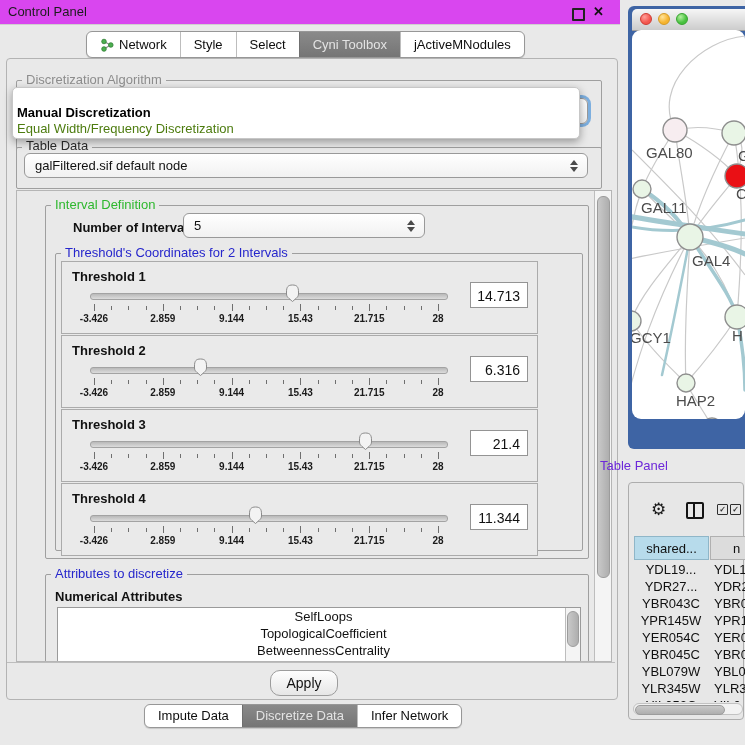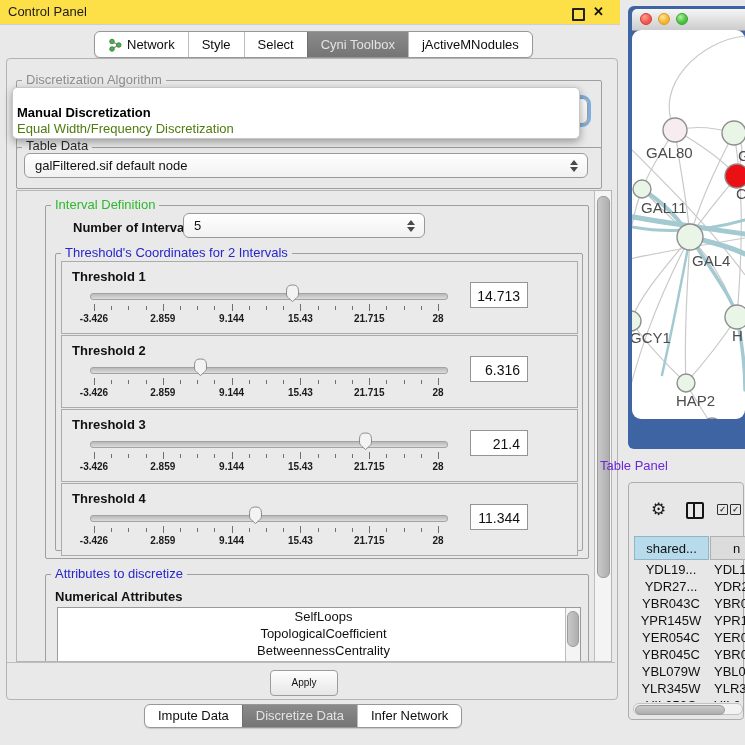--- a/index.html
+++ b/index.html
@@ -1,20 +1,20 @@
 <!DOCTYPE html>
 <html><head>
 <meta charset="utf-8">
 <style>
   html,body{margin:0;padding:0;}
   body{width:745px;height:745px;position:relative;overflow:hidden;
        background:#e9e9e9;font-family:"Liberation Sans",sans-serif;color:#111;}
   .abs{position:absolute;}
   
-  .titlebar{left:0;top:0;width:620px;height:24px;background:#fde047;border-bottom:1px solid #cfcfcf;text-align:right;}
+  .titlebar{left:0;top:0;width:620px;height:24px;background:#d946ef;border-bottom:1px solid #cfcfcf;text-align:right;}
   .titlebar .t{position:absolute;left:8px;top:4px;font-size:13px;color:#1c1c1c;}
   .float-btn{position:absolute;left:572px;top:8px;width:9px;height:9px;border:2px solid #222;border-radius:1px;}
   .close-btn{position:absolute;left:593px;top:4px;font-size:13px;font-weight:bold;color:#111;}
   
   .seg-tabs{display:flex;background:#fff;border:1px solid #979797;border-radius:6px;overflow:hidden;
             font-size:13px;box-shadow:0 1px 1px rgba(0,0,0,.15);}
   .seg{padding:0 13px;border-left:1px solid #bdbdbd;color:#0d0d0d;display:flex;align-items:center;gap:5px;white-space:nowrap;}
   .seg:first-child{border-left:none;}
   .seg.selected{background:linear-gradient(#8a8a8a,#757575);color:#e3e3e3;border-left-color:#6f6f6f;}
   
@@ -27,41 +27,41 @@
   .stepper:before,.stepper:after{content:"";position:absolute;left:0;border-left:4px solid transparent;border-right:4px solid transparent;}
   .stepper:before{top:0;border-bottom:5px solid #4a4a4a;}
   .stepper:after{bottom:0;border-top:5px solid #4a4a4a;}
   
   .popup{left:12px;top:87px;width:566px;height:50px;background:#fff;border:1px solid #c7c7c7;border-radius:5px;
          box-shadow:0 3px 8px rgba(0,0,0,.35);z-index:20;font-size:13px;}
   .popup .prompt{position:absolute;left:0;top:2px;width:100%;text-align:center;color:#b3b3b3;}
   .popup .opt1{position:absolute;left:4px;top:17px;font-weight:bold;color:#000;}
   .popup .opt2{position:absolute;left:4px;top:33px;color:#4d7c0f;}
   
-  .thr-panel{position:absolute;left:60px;width:475px;height:71px;border:1px solid #ababab;background:#eaeaea;padding-left:40px;}
+  .thr-panel{position:absolute;left:60px;width:475px;height:71px;border:1px solid #ababab;background:#eaeaea;}
   .thr-label{position:absolute;left:10px;top:7px;font-size:13px;font-weight:bold;}
   .track{position:absolute;left:28px;top:31px;width:356px;height:5px;border-radius:3px;
          background:linear-gradient(#b9b9b9,#dcdcdc);border:1px solid #a3a3a3;}
   .thumb{position:absolute;top:22px;width:15px;height:18px;}
   .ticks{position:absolute;left:32px;top:42px;width:344px;height:8px;}
   .tick{position:absolute;top:2px;width:1px;height:4px;background:#6f6f6f;}
   .tick.major{top:0;height:7px;}
   .tick-labels{position:absolute;left:32px;top:51px;width:344px;height:12px;}
   .tick-labels span{position:absolute;transform:translateX(-50%);font-size:10px;font-weight:bold;color:#1b1b1b;white-space:nowrap;}
   .tfield{position:absolute;left:408px;top:20px;width:58px;height:26px;background:#fff;border:1px solid #949494;
           font-size:14px;text-align:right;line-height:26px;padding-right:7px;box-sizing:border-box;}
   
   .vtrack{background:#f4f4f4;border-left:1px solid #bdbdbd;}
   .sb-thumb{position:absolute;background:linear-gradient(90deg,#c9c9c9,#aeaeae);border:1px solid #9c9c9c;border-radius:6px;}
   .hthumb{background:linear-gradient(#c9c9c9,#aeaeae);border:1px solid #9c9c9c;border-radius:6px;}
   
   .listbox{background:#fff;border:1px solid #9a9a9a;font-size:13px;}
   .listbox .item{padding:1px 0 1px 9px;line-height:15px;}
-  .btn{background:linear-gradient(#fefefe,#e6e6e6);border:1px solid #9c9c9c;border-radius:4px;
-       font-size:10px;text-align:center;}
+  .btn{background:linear-gradient(#fefefe,#e6e6e6);border:1px solid #9c9c9c;border-radius:10px;
+       font-size:14px;text-align:center;}
   
   .net-window{left:628px;top:6px;width:117px;height:443px;background:#3e64a4;border-radius:6px 0 0 6px;}
   .mac-titlebar{position:absolute;left:4px;top:3px;width:113px;height:21px;background:linear-gradient(#f6f6f6,#cccccc);
                 border-bottom:1px solid #9a9a9a;border-radius:5px 0 0 0;}
   .light{position:absolute;top:4px;width:12px;height:12px;border-radius:50%;box-sizing:border-box;}
   .canvas{position:absolute;left:4px;top:24px;width:113px;height:389px;background:#fff;overflow:hidden;border-radius:9px;}
   .tp{left:628px;top:482px;width:114px;height:236px;background:#e7e7e7;border:1px solid #adadad;border-radius:4px;}
   .gear{font-family:"DejaVu Sans",sans-serif;font-size:17px;color:#1a1a1a;line-height:17px;}
   .colicon{width:14px;height:13px;border:2px solid #141414;border-radius:2px;position:relative;}
   .colicon:after{content:"";position:absolute;left:5px;top:0;width:2px;height:13px;background:#141414;}
@@ -73,21 +73,21 @@
 </style>
 </head>
 <body>
 
 <div class="abs titlebar">
   <span class="t">Control Panel</span>
   <div class="float-btn"></div>
   <div class="close-btn">✕</div>
 </div>
 
-<div class="abs seg-tabs" style="left:94px;top:31px;height:25px;line-height:25px;">
+<div class="abs seg-tabs" style="left:86px;top:31px;height:25px;line-height:25px;">
   <div class="seg">
     <svg width="14" height="14" viewBox="0 0 14 14">
       <line x1="4" y1="3.5" x2="10.5" y2="7" stroke="#8a8a8a" stroke-width="1.2"></line>
       <line x1="4" y1="11" x2="10.5" y2="7" stroke="#8a8a8a" stroke-width="1.2"></line>
       <circle cx="4" cy="3.5" r="2.3" fill="#4caf50" stroke="#2e7d32" stroke-width="0.8"></circle>
       <circle cx="4" cy="11" r="2.3" fill="#4caf50" stroke="#2e7d32" stroke-width="0.8"></circle>
       <circle cx="10.8" cy="7" r="2.3" fill="#4caf50" stroke="#2e7d32" stroke-width="0.8"></circle>
     </svg>
     <span>Network</span>
   </div>

